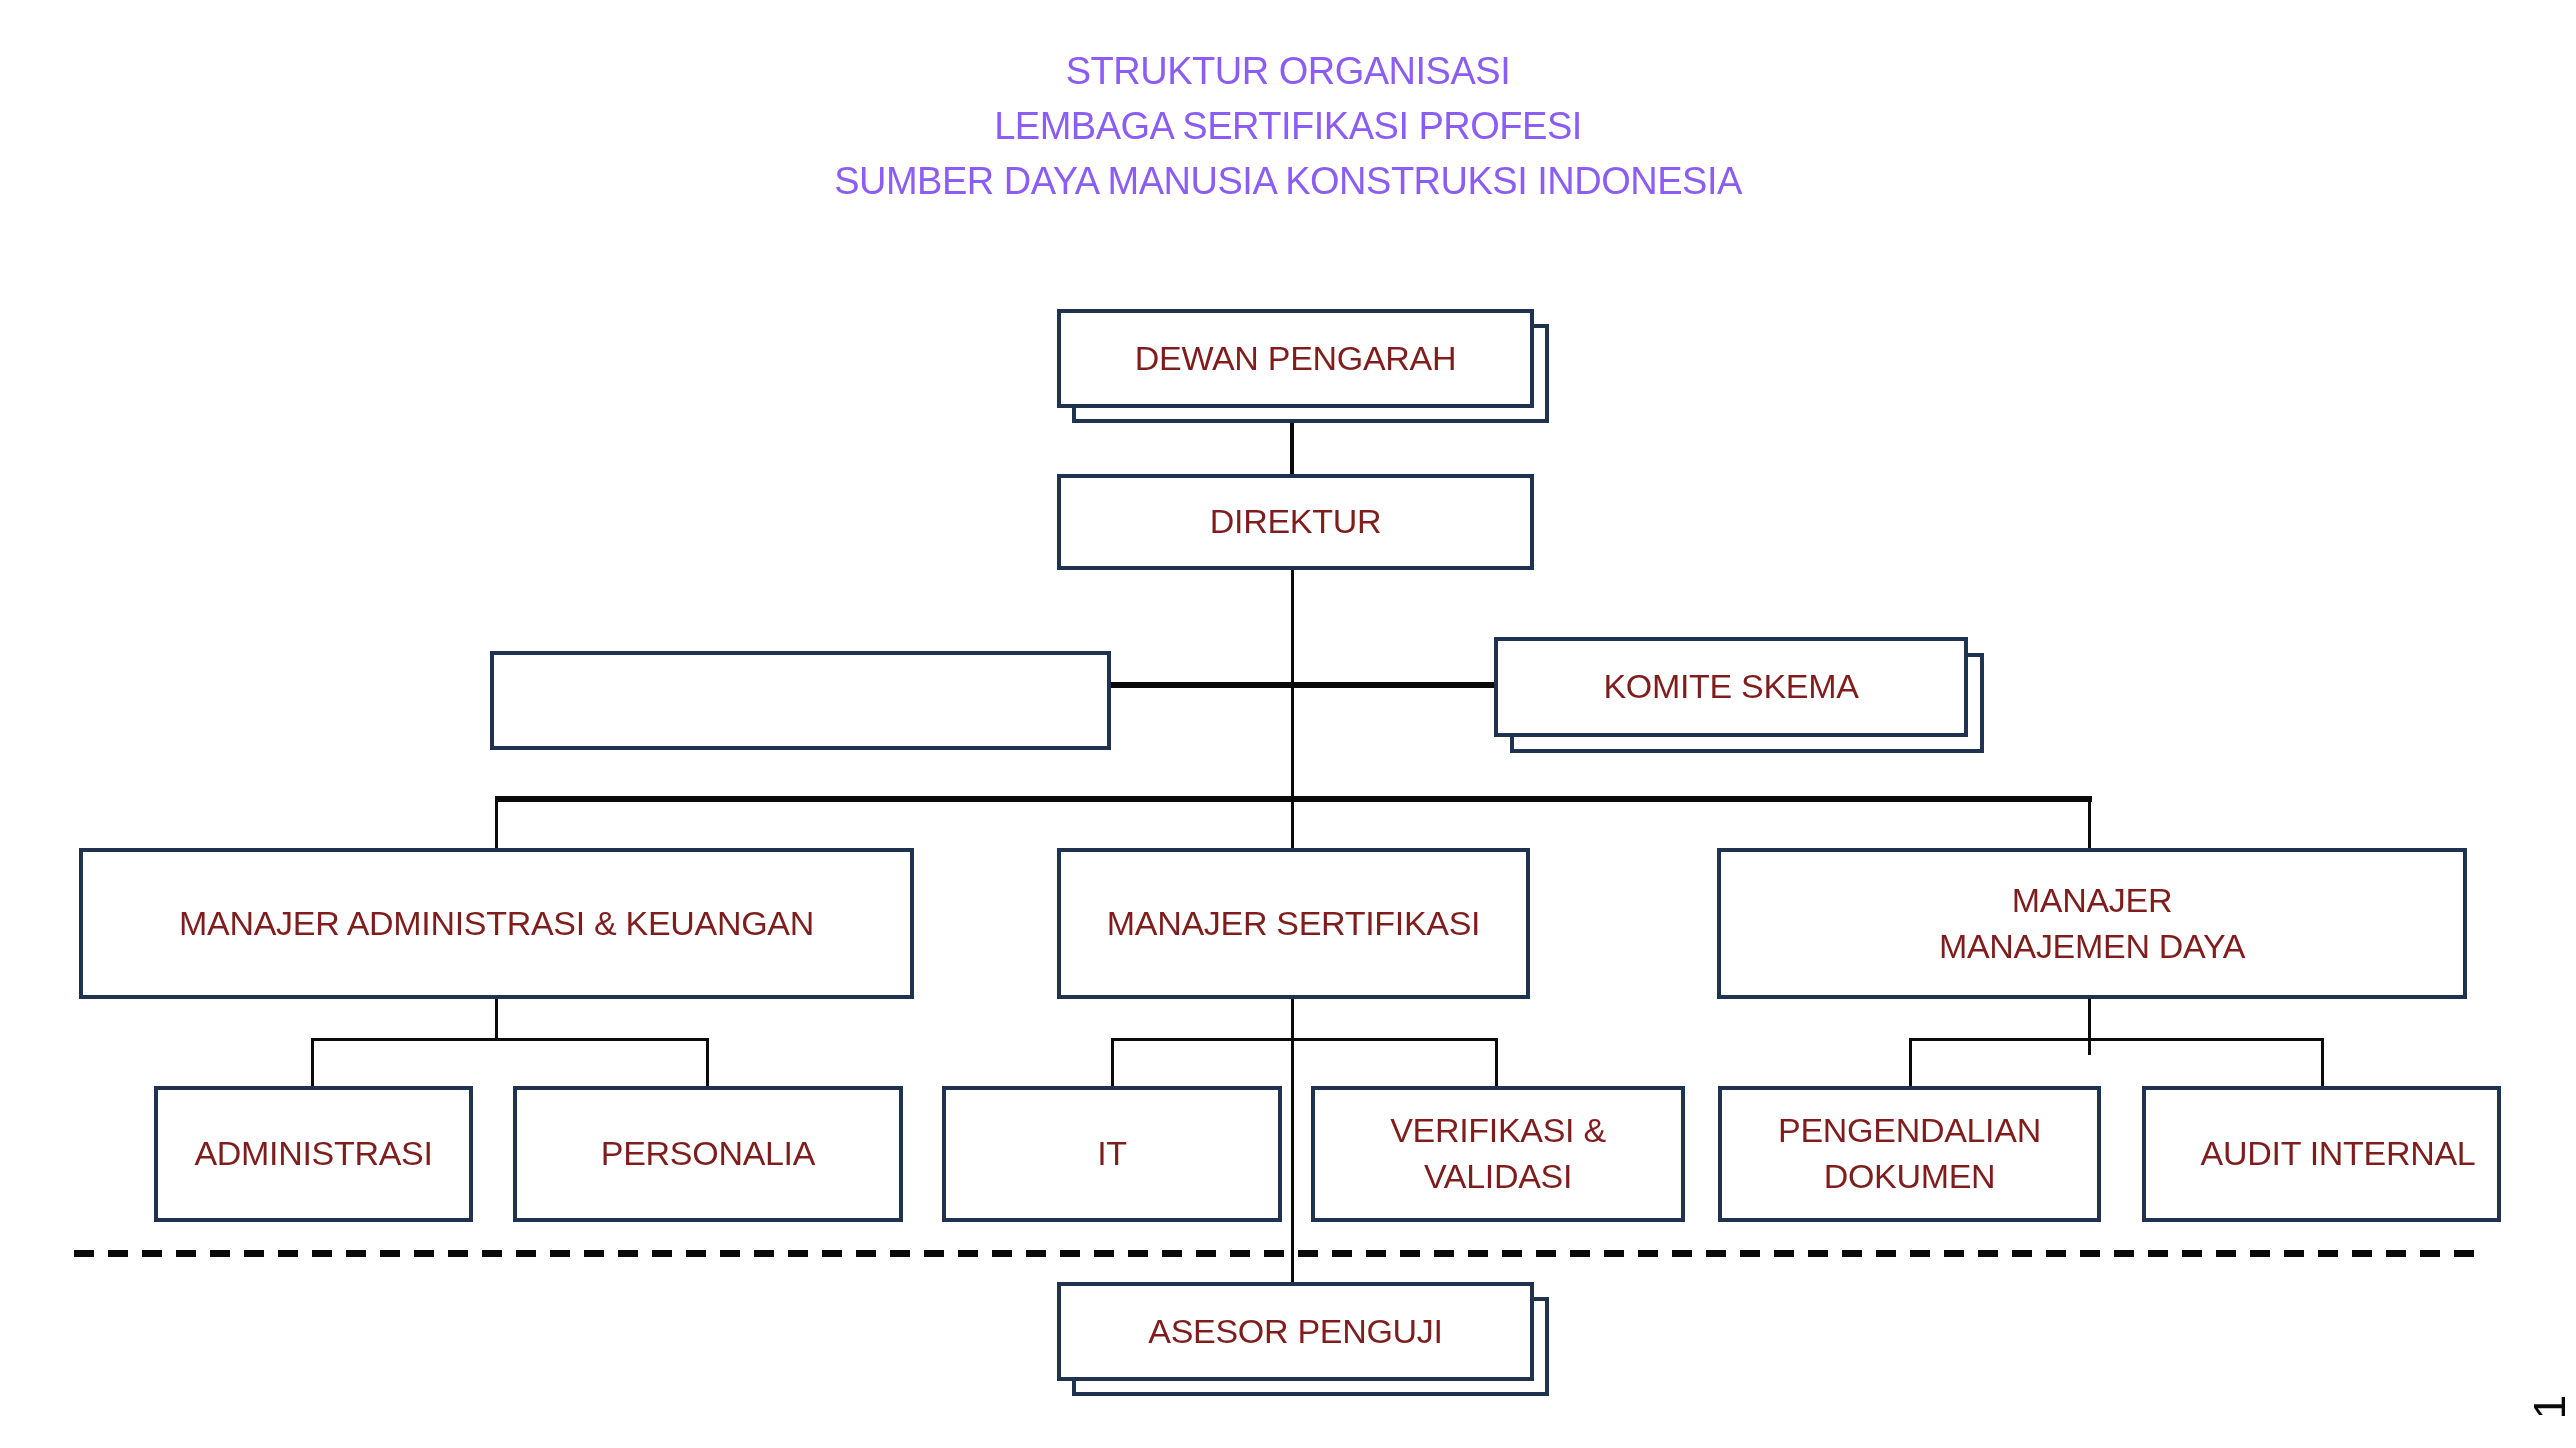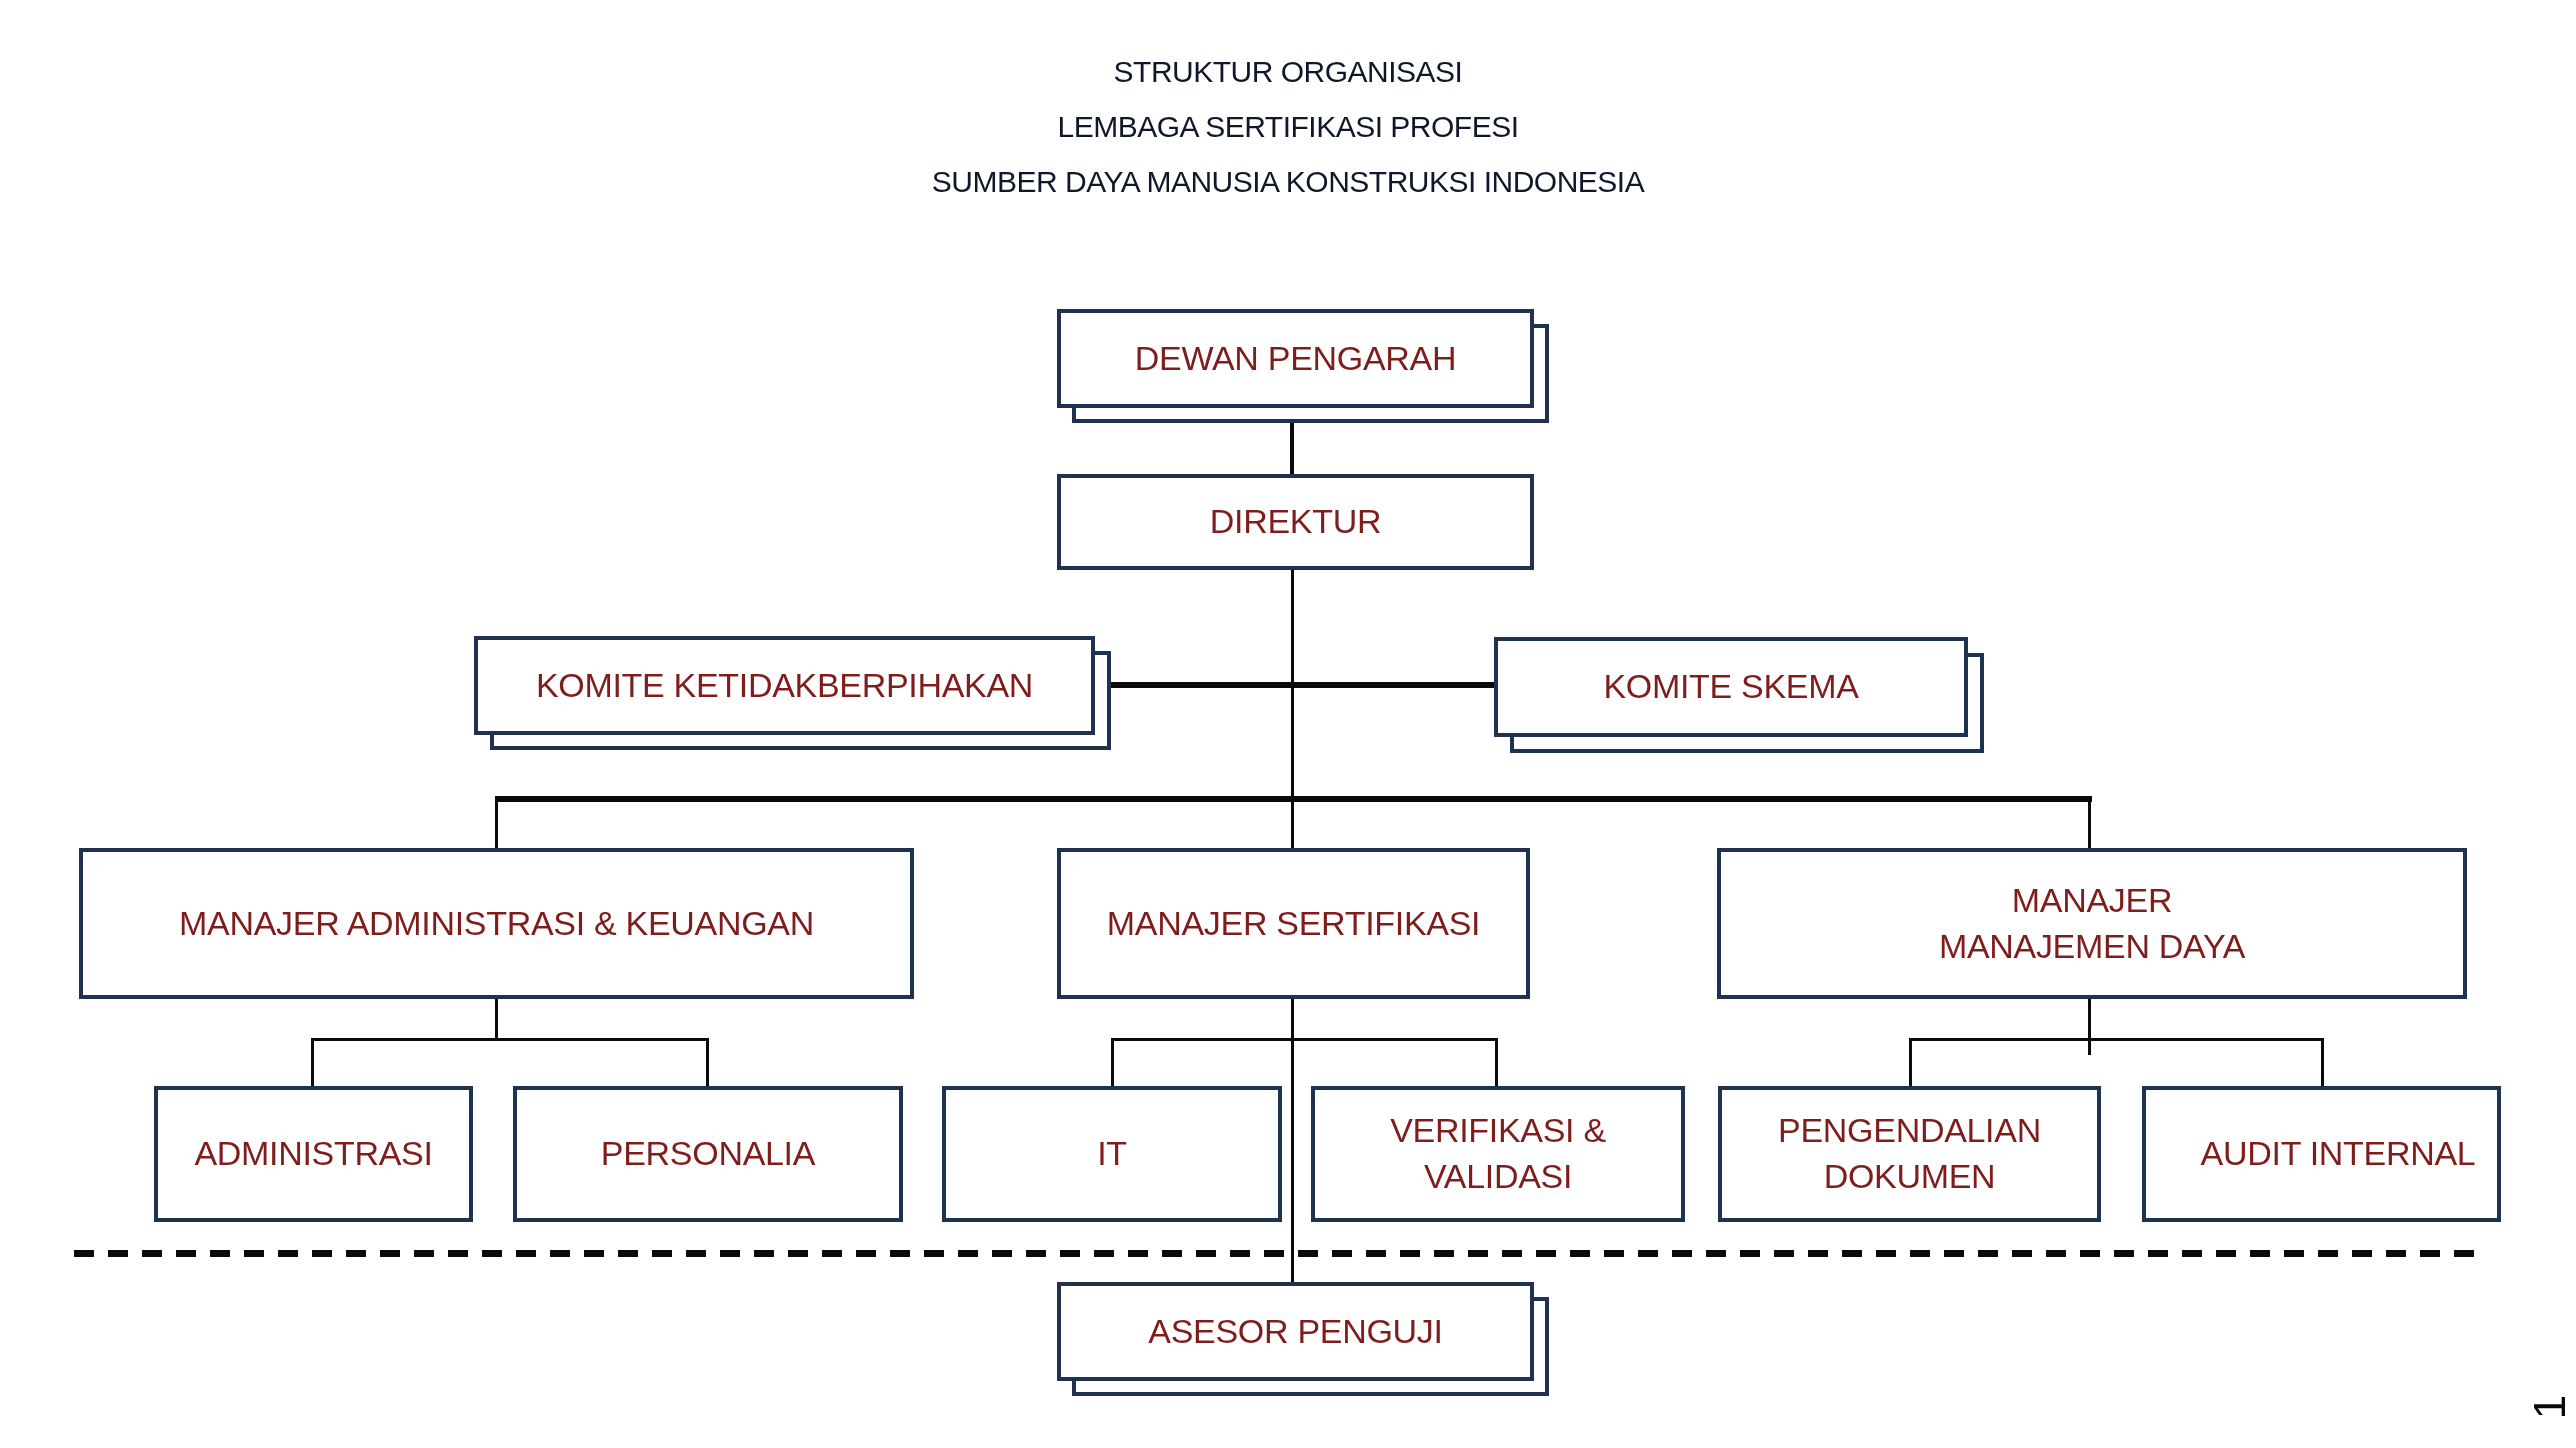--- a/index.html
+++ b/index.html
@@ -12,24 +12,24 @@
     color: #000000;
     overflow: hidden;
     z-index: 0;
   }
   .title {
     position: absolute;
     top: 44px;
     left: 0;
     width: 100%;
     text-align: center;
-    font-size: 30px;
+    font-size: 38px;
     line-height: 55px;
     letter-spacing: -0.5px;
-    color: #0f172a;
+    color: #8b5cf6;
   }
   .node {
     position: absolute;
     background: #ffffff;
     border: 4.8px solid #1f3250;
     display: flex;
     align-items: center;
     justify-content: center;
     text-align: center;
     box-sizing: border-box;
@@ -106,23 +106,20 @@
   <div class="shadowbox" style="left:1072px; top:1297px; width:477px; height:99px;"></div>
 
   <div class="node" style="left:1057px; top:309px; width:477px; height:99px;">
     <span class="label">DEWAN PENGARAH</span>
   </div>
 
   <div class="node" style="left:1057px; top:474px; width:477px; height:96px;justify-content:center;">
     <span class="label">DIREKTUR</span>
   </div>
 
-  <div class="node" style="left:474px; top:636px; width:621px; height:99px;">
-    <span class="label">KOMITE KETIDAKBERPIHAKAN</span>
-  </div>
 
   <div class="node" style="left:1494px; top:637px; width:474px; height:100px;text-align:right;">
     <span class="label">KOMITE SKEMA</span>
   </div>
 
   <div class="node" style="left:79px; top:848px; width:835px; height:151px;">
     <span class="label">MANAJER ADMINISTRASI &amp; KEUANGAN</span>
   </div>
 
   <div class="node" style="left:1057px; top:848px; width:473px; height:151px;">

